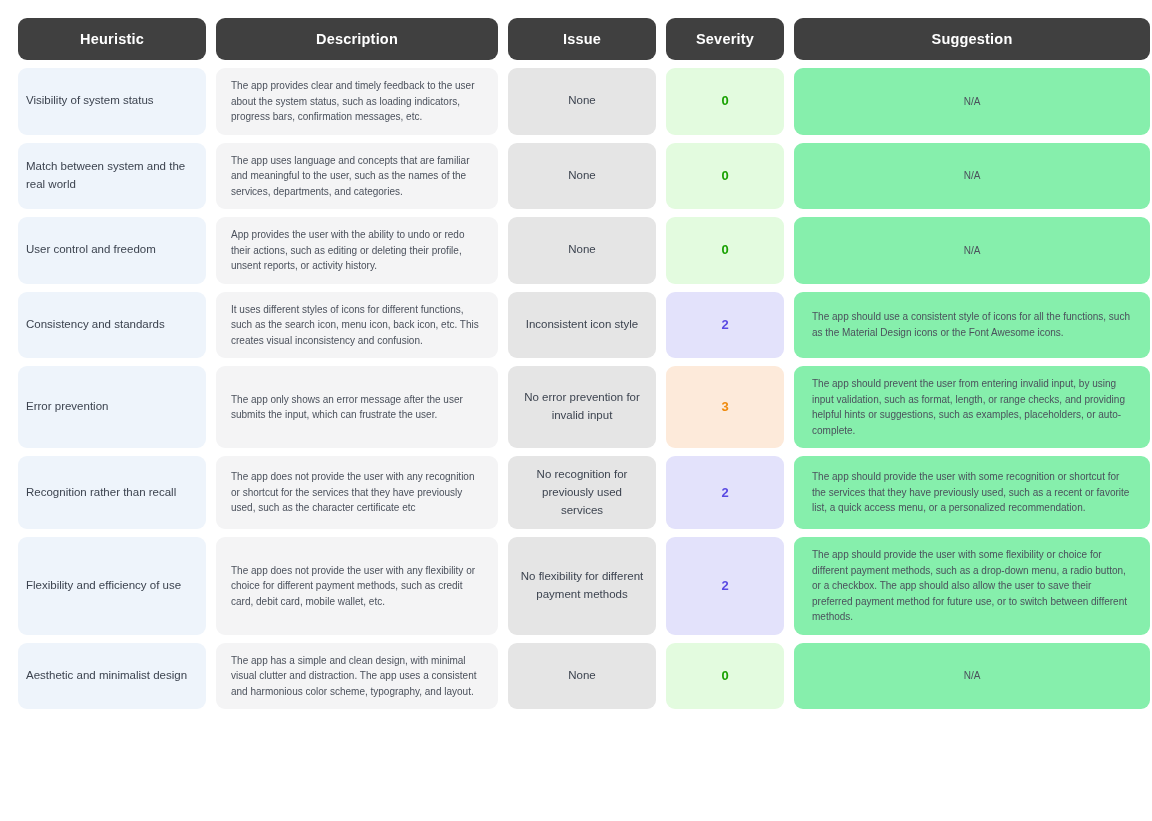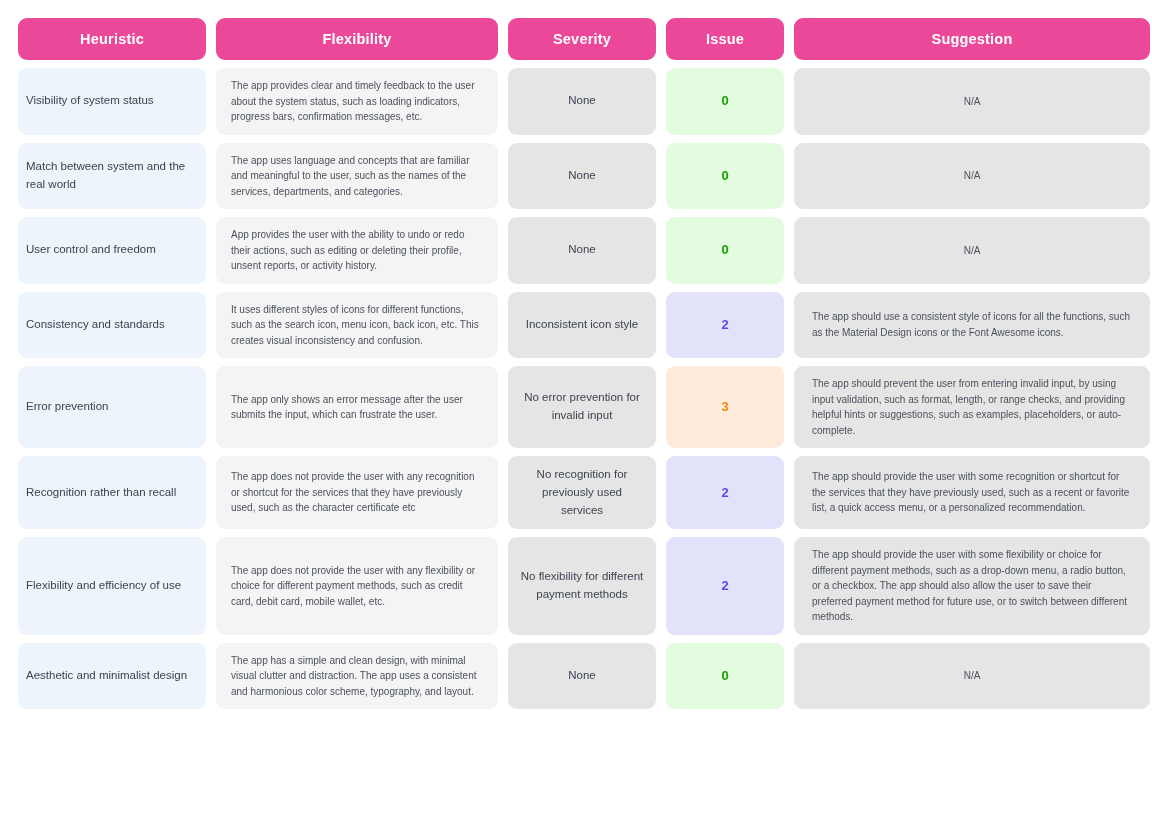--- a/index.html
+++ b/index.html
@@ -25,21 +25,21 @@
   .grid {
     display: grid;
     grid-template-columns: 188px 282px 148px 118px 356px;
     column-gap: 10px;
     row-gap: 8px;
     width: 1116px;
   }
 
   
   .th {
-    background: #ec4899;
+    background: #404040;
     color: #ffffff;
     border-radius: 9px;
     height: 42px;
     display: flex;
     align-items: center;
     justify-content: center;
     font-size: 14.5px;
     font-weight: bold;
     letter-spacing: .2px;
   }
@@ -76,33 +76,33 @@
     font-size: 11.5px;
   }
 
   .c-sev {
     justify-content: center;
     font-size: 13px;
     font-weight: bold;
   }
 
   .c-sug {
-    background: #e5e5e5;
+    background: #86efac;
     padding: 10px 18px;
     color: #4b515c;
   }
   .c-sug.na { justify-content: center; text-align: center; }
 </style>
 </head>
 <body>
 
 <div id="card">
   <div class="grid">
 
     <div class="th">Heuristic</div>
-    <div class="th">Flexibility</div>
+    <div class="th">Description</div>
+    <div class="th">Issue</div>
     <div class="th">Severity</div>
-    <div class="th">Issue</div>
     <div class="th">Suggestion</div>
 
     <div id="rows-host" style="display:contents"><div class="cell c-heuristic">Visibility of system status</div><div class="cell c-desc">The app provides clear and timely feedback to the user about the system status, such as loading indicators, progress bars, confirmation messages, etc.</div><div class="cell c-issue">None</div><div class="cell c-sev" style="background: rgb(227, 251, 223); color: rgb(24, 161, 0);">0</div><div class="cell c-sug na">N/A</div><div class="cell c-heuristic">Match between system and the real world</div><div class="cell c-desc">The app uses language and concepts that are familiar and meaningful to the user, such as the names of the services, departments, and categories.</div><div class="cell c-issue">None</div><div class="cell c-sev" style="background: rgb(227, 251, 223); color: rgb(24, 161, 0);">0</div><div class="cell c-sug na">N/A</div><div class="cell c-heuristic">User control and freedom</div><div class="cell c-desc">App provides the user with the ability to undo or redo their actions, such as editing or deleting their profile, unsent reports, or activity history.</div><div class="cell c-issue">None</div><div class="cell c-sev" style="background: rgb(227, 251, 223); color: rgb(24, 161, 0);">0</div><div class="cell c-sug na">N/A</div><div class="cell c-heuristic">Consistency and standards</div><div class="cell c-desc">It uses different styles of icons for different functions, such as the search icon, menu icon, back icon, etc. This creates visual inconsistency and confusion.</div><div class="cell c-issue">Inconsistent icon style</div><div class="cell c-sev" style="background: rgb(227, 226, 251); color: rgb(90, 74, 227);">2</div><div class="cell c-sug">The app should use a consistent style of icons for all the functions, such as the Material Design icons or the Font Awesome icons.</div><div class="cell c-heuristic">Error prevention</div><div class="cell c-desc">The app only shows an error message after the user submits the input, which can frustrate the user.</div><div class="cell c-issue">No error prevention for invalid input</div><div class="cell c-sev" style="background: rgb(253, 234, 218); color: rgb(239, 138, 12);">3</div><div class="cell c-sug">The app should prevent the user from entering invalid input, by using input validation, such as format, length, or range checks, and providing helpful hints or suggestions, such as examples, placeholders, or auto-complete.</div><div class="cell c-heuristic">Recognition rather than recall</div><div class="cell c-desc">The app does not provide the user with any recognition or shortcut for the services that they have previously used, such as the character certificate etc</div><div class="cell c-issue">No recognition for previously used services</div><div class="cell c-sev" style="background: rgb(227, 226, 251); color: rgb(90, 74, 227);">2</div><div class="cell c-sug">The app should provide the user with some recognition or shortcut for the services that they have previously used, such as a recent or favorite list, a quick access menu, or a personalized recommendation.</div><div class="cell c-heuristic">Flexibility and efficiency of use</div><div class="cell c-desc">The app does not provide the user with any flexibility or choice for different payment methods, such as credit card, debit card, mobile wallet, etc.</div><div class="cell c-issue">No flexibility for different payment methods</div><div class="cell c-sev" style="background: rgb(227, 226, 251); color: rgb(90, 74, 227);">2</div><div class="cell c-sug">The app should provide the user with some flexibility or choice for different payment methods, such as a drop-down menu, a radio button, or a checkbox. The app should also allow the user to save their preferred payment method for future use, or to switch between different methods.</div><div class="cell c-heuristic">Aesthetic and minimalist design</div><div class="cell c-desc">The app has a simple and clean design, with minimal visual clutter and distraction. The app uses a consistent and harmonious color scheme, typography, and layout.</div><div class="cell c-issue">None</div><div class="cell c-sev" style="background: rgb(227, 251, 223); color: rgb(24, 161, 0);">0</div><div class="cell c-sug na">N/A</div></div>
   </div>
 </div>
 
 </body></html>

